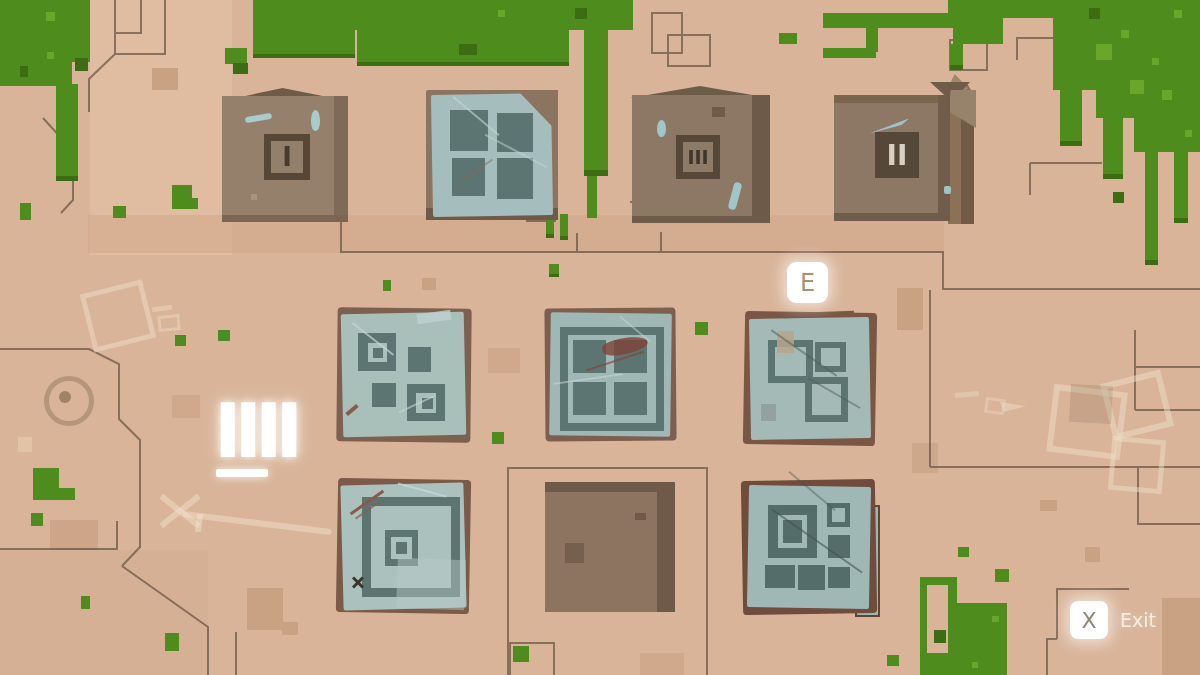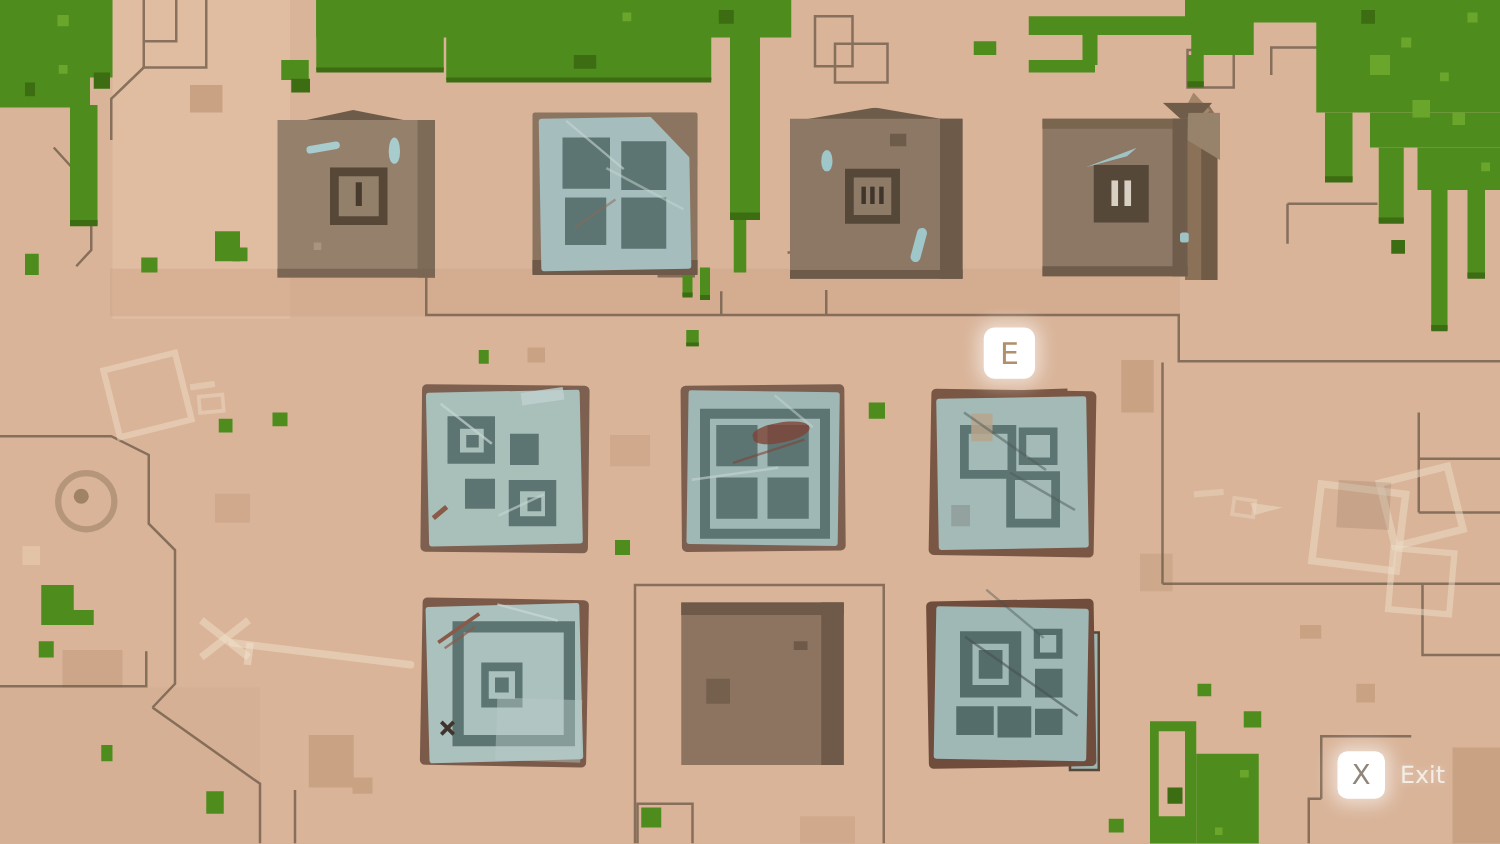--- a/index.html
+++ b/index.html
@@ -314,20 +314,24 @@
     <div class="a" style="left:41px;top:40px;width:19px;height:23px;background:#556d6a"></div>
     <div class="a" style="left:85px;top:23px;width:23px;height:24px;border:5px solid #556d6a;box-sizing:border-box"></div>
     <div class="a" style="left:86px;top:55px;width:22px;height:23px;background:#556d6a"></div>
     <div class="a" style="left:23px;top:85px;width:30px;height:23px;background:#556d6a"></div>
     <div class="a" style="left:56px;top:85px;width:27px;height:25px;background:#556d6a"></div>
     <div class="a" style="left:86px;top:87px;width:22px;height:21px;background:#556d6a"></div>
     <div class="a" style="left:20px;top:60px;width:110px;height:2px;background:#44524e;opacity:.6;transform:rotate(35deg)"></div>
     <div class="a" style="left:40px;top:10px;width:60px;height:2px;background:#44524e;opacity:.4;transform:rotate(40deg)"></div>
   </div>
 
+  <div class="a z5" style="left:214px;top:402px;width:70px;height:80px">
+    <div class="a glow" style="left:0;top:-8px;font-size:74px;line-height:74px;letter-spacing:-7px;color:#ffffff;font-weight:bold">IIII</div>
+    <div class="a" style="left:2px;top:67px;width:52px;height:8px;background:#ffffff;border-radius:2px;box-shadow:0 0 10px rgba(255,255,255,.9)"></div>
+  </div>
 
   <div class="a keycap z6" style="left:787px;top:262px;width:41px;height:41px">
     <span style="font-size:24px;color:#b08f6d">E</span>
   </div>
 
   <div class="a z6" style="left:1070px;top:601px;width:130px;height:40px">
     <div class="keycap" style="position:absolute;left:0;top:0;width:38px;height:38px;border-radius:8px">
       <span style="font-size:22px;color:#8f8679">X</span>
     </div>
     <span style="position:absolute;left:50px;top:8px;font-size:19px;color:#f3ede5;text-shadow:0 0 6px rgba(255,255,255,.35)">Exit</span>

